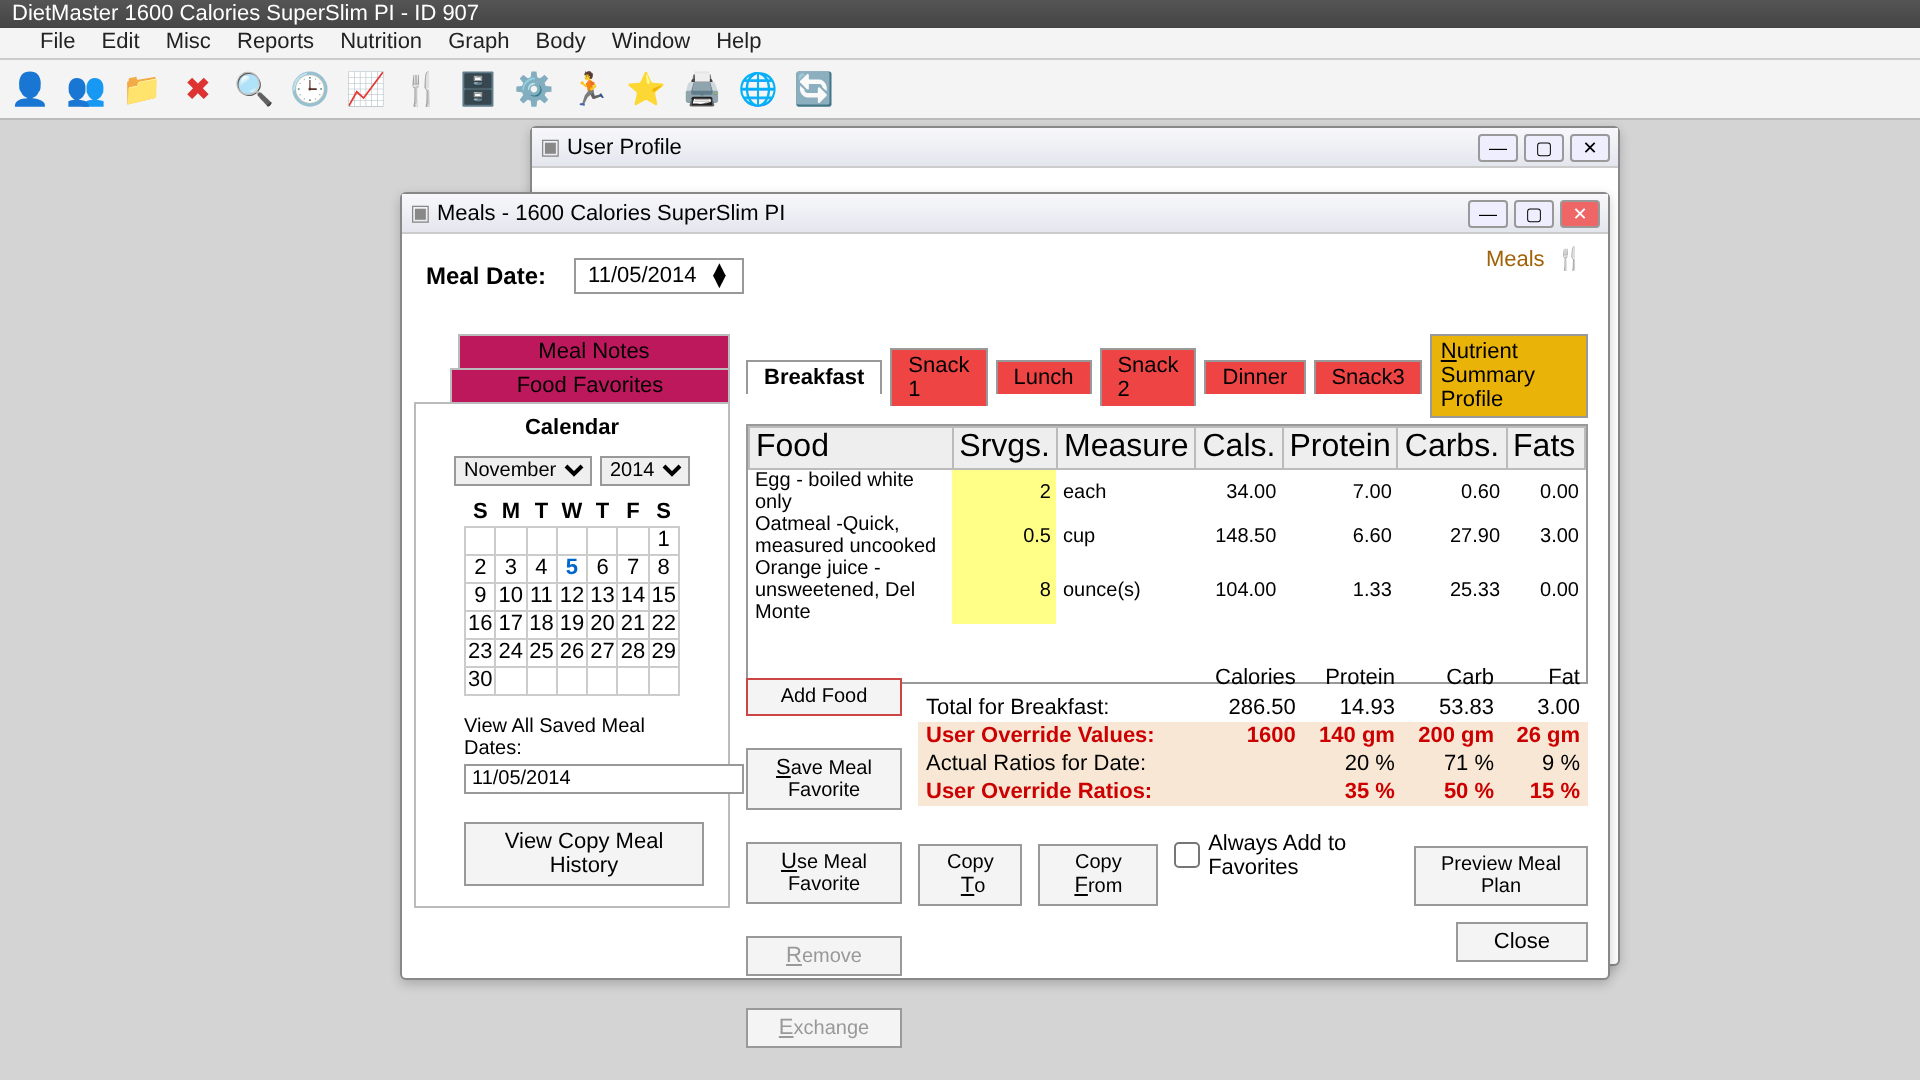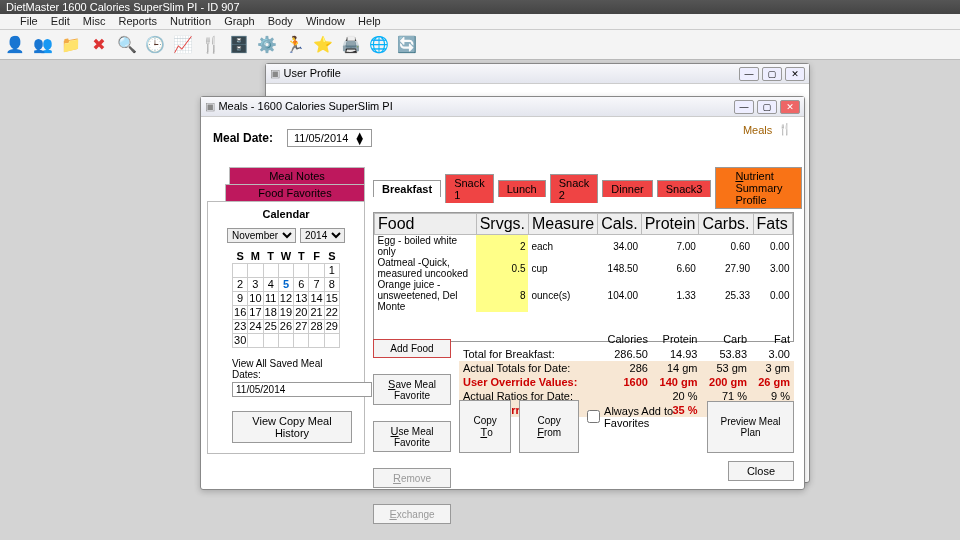--- a/index.html
+++ b/index.html
@@ -43,21 +43,21 @@
 .saved-lbl { font-size:10px; margin-top:10px; }
 .saved-row { display:flex; gap:4px; margin-top:2px; }
 .saved-row input { flex:1; border:1px solid #999; padding:1px 3px; font-size:10px; }
 .saved-row .stepbtn { border:1px solid #999; width:14px; font-size:8px; }
 .history-btn { margin-top:14px; border:1px solid #999; background:#f4f4f4; padding:3px 6px; width:120px; text-align:center; font-size:11px; }
 
 .right-pane { position:absolute; left:172px; top:50px; right:10px; bottom:6px; }
 .tabs { display:flex; gap:4px; align-items:center; }
 .tab { border:1px solid #999; border-bottom:none; padding:2px 8px; background:#ef4444; font-size:11px; }
 .tab.active { font-weight:bold; background:#fff; }
-.nutrient-btn { margin-left:auto; border:1px solid #999; padding:2px 19px; background:#f97316; font-size:11px; }
+.nutrient-btn { margin-left:auto; border:1px solid #999; padding:2px 4px; background:#eab308; font-size:11px; }
 
 .food-grid { border:1px solid #999; margin-top:3px; height:130px; overflow:hidden; }
 .food-grid table { width:100%; border-collapse:collapse; }
 .food-grid th { background:#eee; border:1px solid #bbb; padding:1px 3px; font-weight:normal; font-size:16px; text-align:left; }
 .food-grid td { padding:0 3px; font-size:10px; }
 .num { text-align:right; }
 .hl { background:#ffff88; }
 
 .btn-col { position:absolute; left:0; top:172px; width:78px; display:flex; flex-direction:column; gap:16px; }
 .btn-col button { border:1px solid #999; background:#f4f4f4; padding:3px 2px; font-size:10px; text-align:center; }
@@ -66,21 +66,21 @@
 
 .totals { position:absolute; left:86px; top:164px; right:0; }
 .totals table { width:100%; border-collapse:collapse; font-size:10px; }
 .totals th { padding:2px 4px; font-weight:normal; }
 .totals td { padding:1px 4px; }
 .totals .lbl { font-weight:normal; }
 .totals .red { color:#c00; font-weight:bold; }
 .totals .shade { background:#f7e7d4; }
 
 .btm-row { position:absolute; left:0; right:0; bottom:30px; display:flex; gap:8px; align-items:center; }
-.btm-row button { border:1px solid #999; background:#f4f4f4; padding:14px 8px; font-size:10px;margin-top:20px; }
+.btm-row button { border:1px solid #999; background:#f4f4f4; padding:3px 8px; font-size:10px;margin-top:20px; }
 .chk { display:flex; align-items:center; gap:4px; font-size:10px; }
 .chk input { margin:0; }
 
 .close-row { position:absolute; right:0; bottom:2px; }
 .close-row button { border:1px solid #999; background:#f4f4f4; padding:3px 18px; font-size:11px; }
 .ul { text-decoration: underline; }
 </style>
 </head>
 <body>
 
@@ -310,27 +310,20 @@
                 <th class="num">Fat</th>
               </tr>
         <tr>
                 <td class="lbl" style="width: 42%;">Total for Breakfast:</td>
                 <td class="num ">286.50</td>
                 <td class="num ">14.93</td>
                 <td class="num ">53.83</td>
                 <td class="num ">3.00</td>
               </tr>
               <tr class="shade">
-                <td class="lbl " style="width: 42%;">Actual Totals for Date:</td>
-                <td class="num ">286</td>
-                <td class="num ">14 gm</td>
-                <td class="num ">53 gm</td>
-                <td class="num ">3 gm</td>
-              </tr>
-              <tr class="shade">
                 <td class="red " style="width: 42%;">User Override Values:</td>
                 <td class="num red">1600</td>
                 <td class="num red">140 gm</td>
                 <td class="num red">200 gm</td>
                 <td class="num red">26 gm</td>
               </tr>
               <tr class="shade">
                 <td class="lbl " style="width: 42%;">Actual Ratios for Date:</td>
                 <td class="num "></td>
                 <td class="num ">20 %</td>

